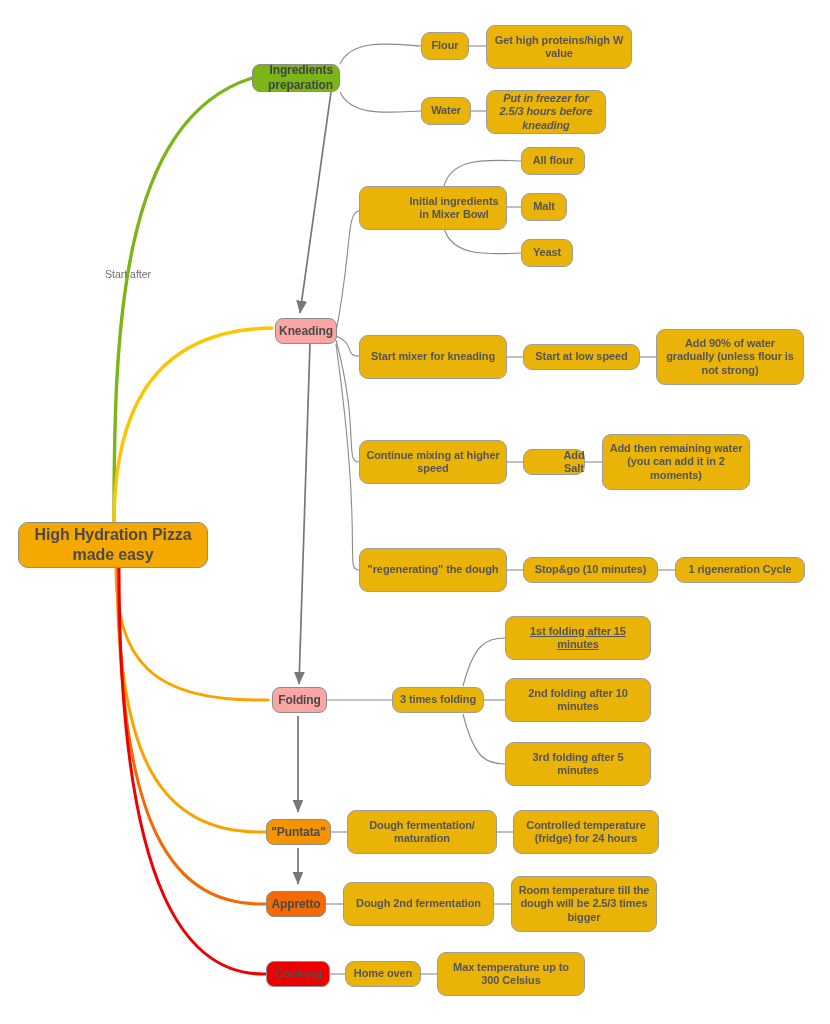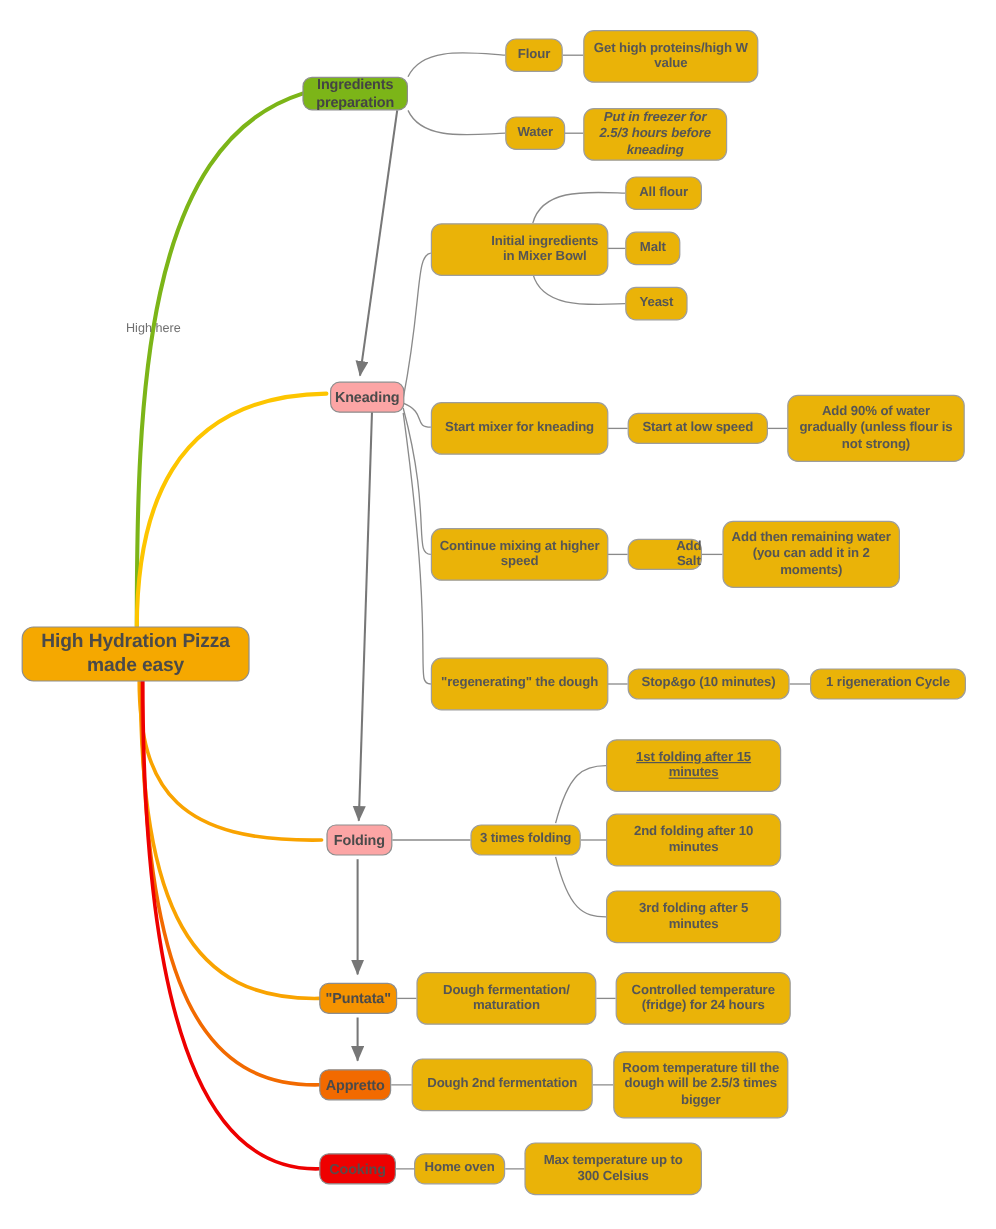--- a/index.html
+++ b/index.html
@@ -146,25 +146,25 @@
       <path d="M497,832 L513,832"></path>
 
       <path d="M326,904 L343,904"></path>
       <path d="M494,904 L511,904"></path>
 
       <path d="M330,974 L345,974"></path>
       <path d="M421,974 L437,974"></path>
     </g>
   </svg>
 
-  <div class="start-label" style="left:105px; top:268px;">High here</div>
+  <div class="start-label" style="left:105px; top:268px;">Start after</div>
 
   <div class="node root" style="left:18px; top:522px; width:190px; height:46px;">High Hydration Pizza made easy</div>
 
-  <div class="node branch green" style="left:252px; top:64px; width:88px; height:28px;">Ingredients preparation</div>
+  <div class="node branch green" style="left:252px; top:64px; width:88px; height:28px;text-align:right;">Ingredients preparation</div>
 
   <div class="node leaf" style="left:421px; top:32px; width:48px; height:28px;">Flour</div>
   <div class="node leaf" style="left:486px; top:25px; width:146px; height:44px;">Get high proteins/high W value</div>
 
   <div class="node leaf" style="left:421px; top:97px; width:50px; height:28px;">Water</div>
   <div class="node leaf" style="left:486px; top:90px; width:120px; height:44px;font-style:italic;">Put in freezer for 2.5/3 hours before kneading</div>
 
   <div class="node branch gold" style="left:275px; top:318px; width:62px; height:26px;">Kneading</div>
 
   <div class="node leaf" style="left:359px; top:186px; width:148px; height:44px;padding-left:48px;">Initial ingredients in Mixer Bowl</div>

